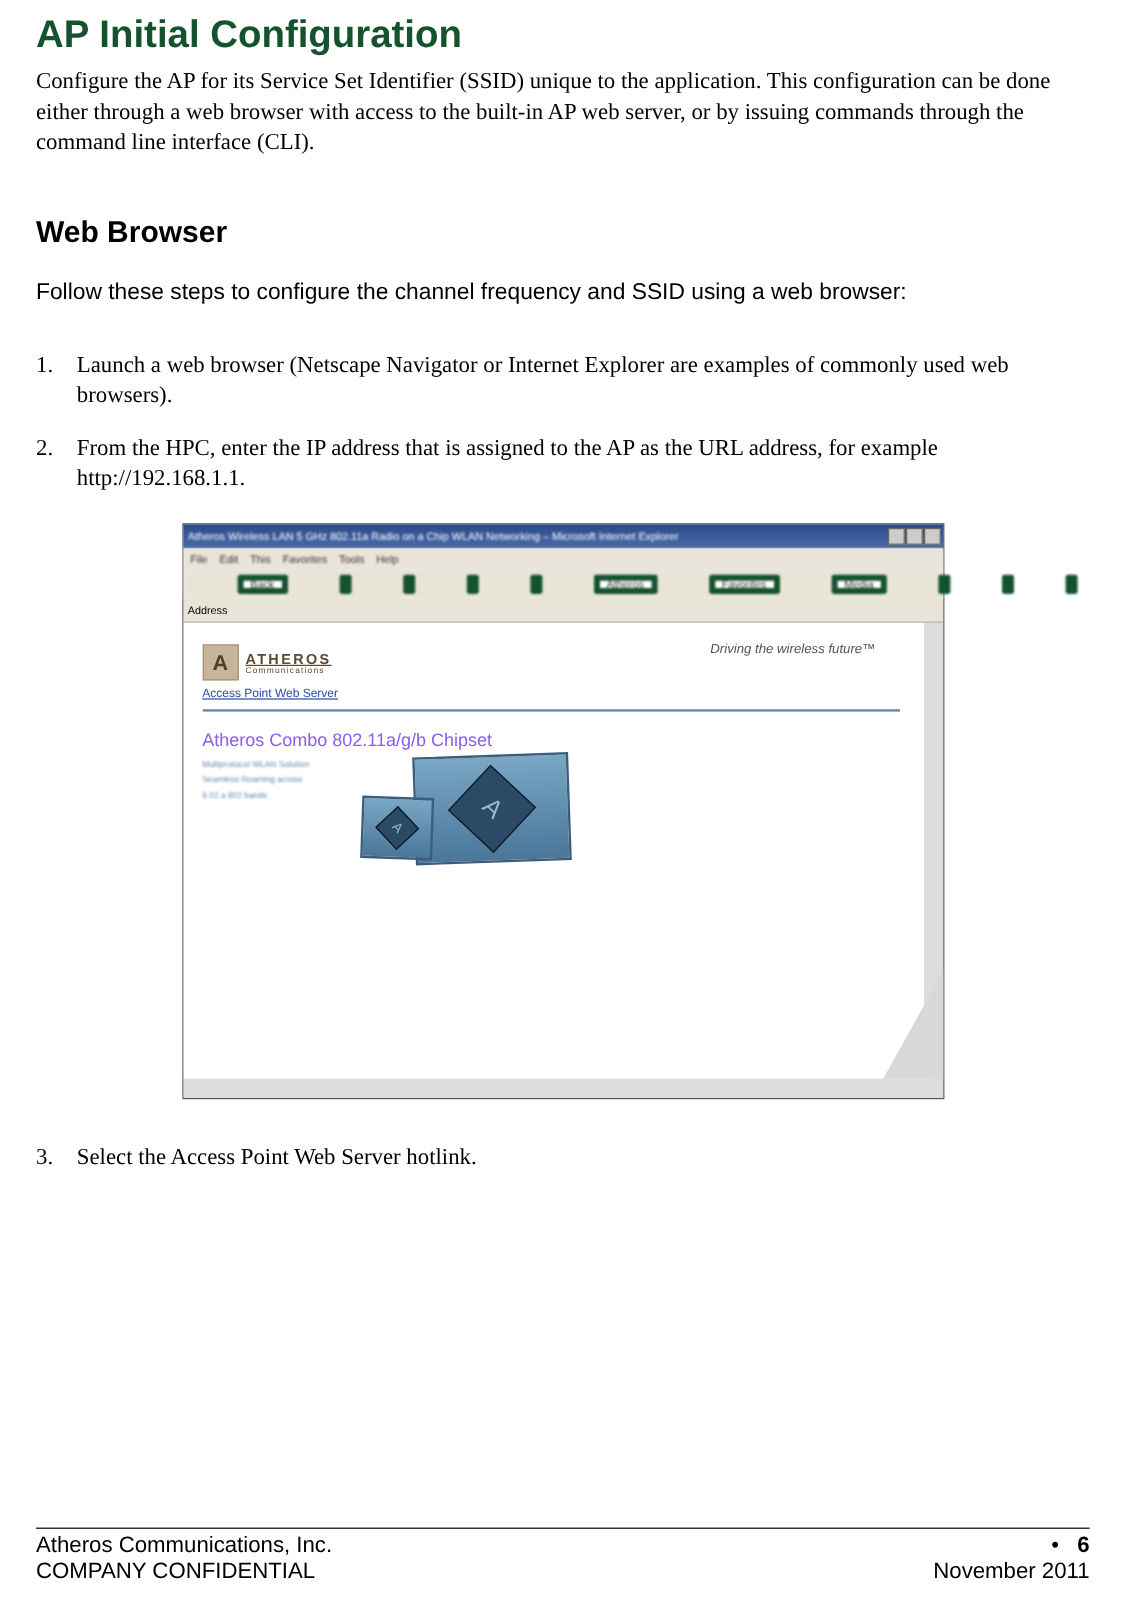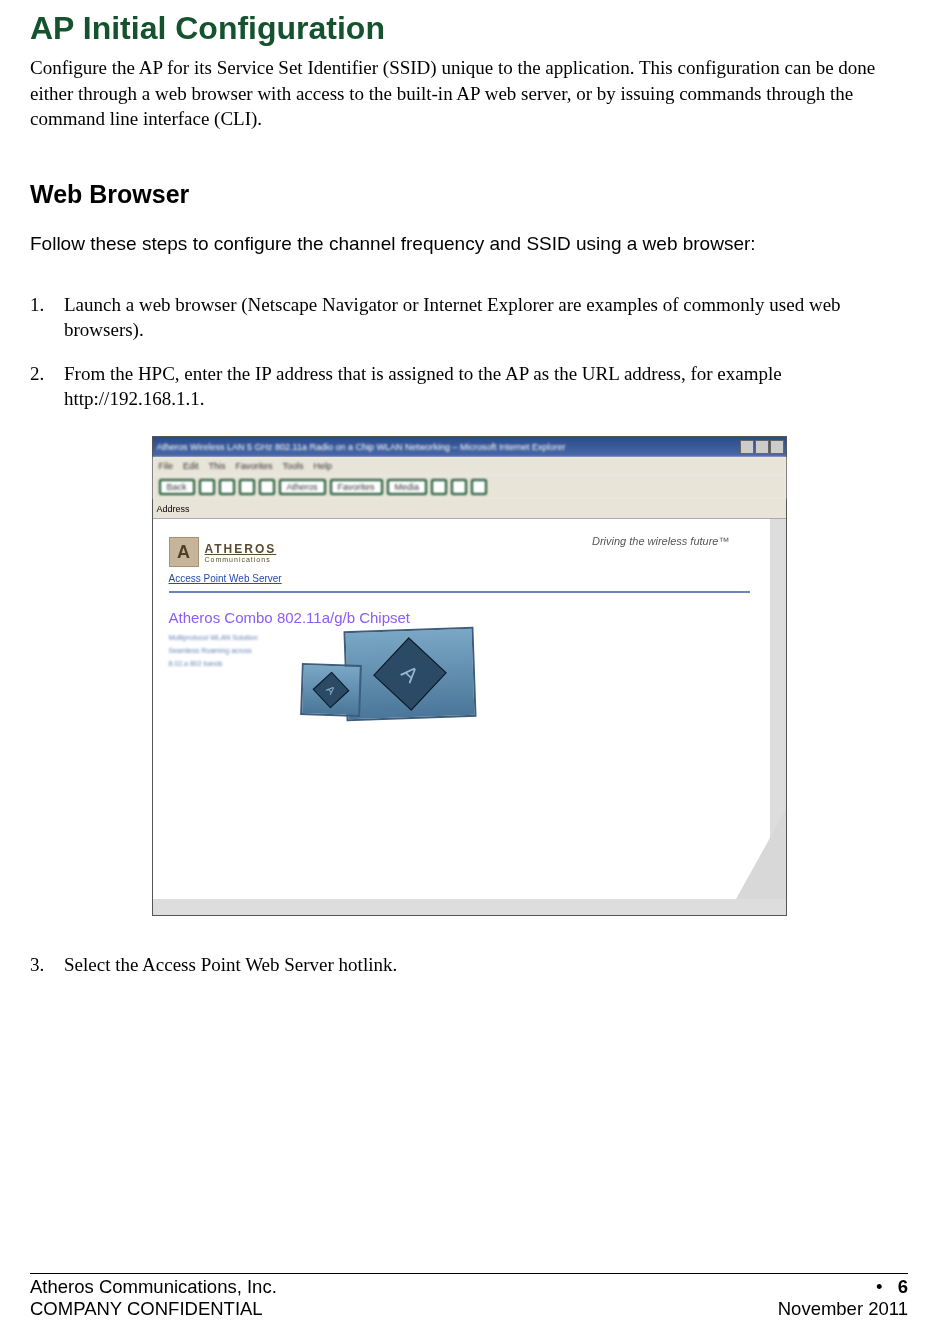--- a/index.html
+++ b/index.html
@@ -94,21 +94,21 @@
       filter: blur(0.8px);
     }
     .ie-toolbar {
       height: 24px;
       background: #e8e4d8;
       display: flex; align-items: center; gap: 4px;
       padding-left: 6px;
       font-size: 9px;
       filter: blur(0.8px);
     }
-    .ie-tool-btn { width:16px; height:16px; background:#fff; border:2px solid #14532d; border-radius:2px;}
+    .ie-tool-btn { width:16px; height:16px; background:#fff; border:5px solid #14532d; border-radius:2px;margin-left:39px;}
     .ie-tool-btn.wide{width:auto; padding:0 6px; display:flex;align-items:center; color:#333;}
     .ie-addrbar {
       height: 20px;
       background: #e8e4d8;
       display: flex; align-items: center;
       padding: 0 4px;
       font-size: 9px;
       gap: 4px;
       border-bottom: 1px solid #aaa;
     }

